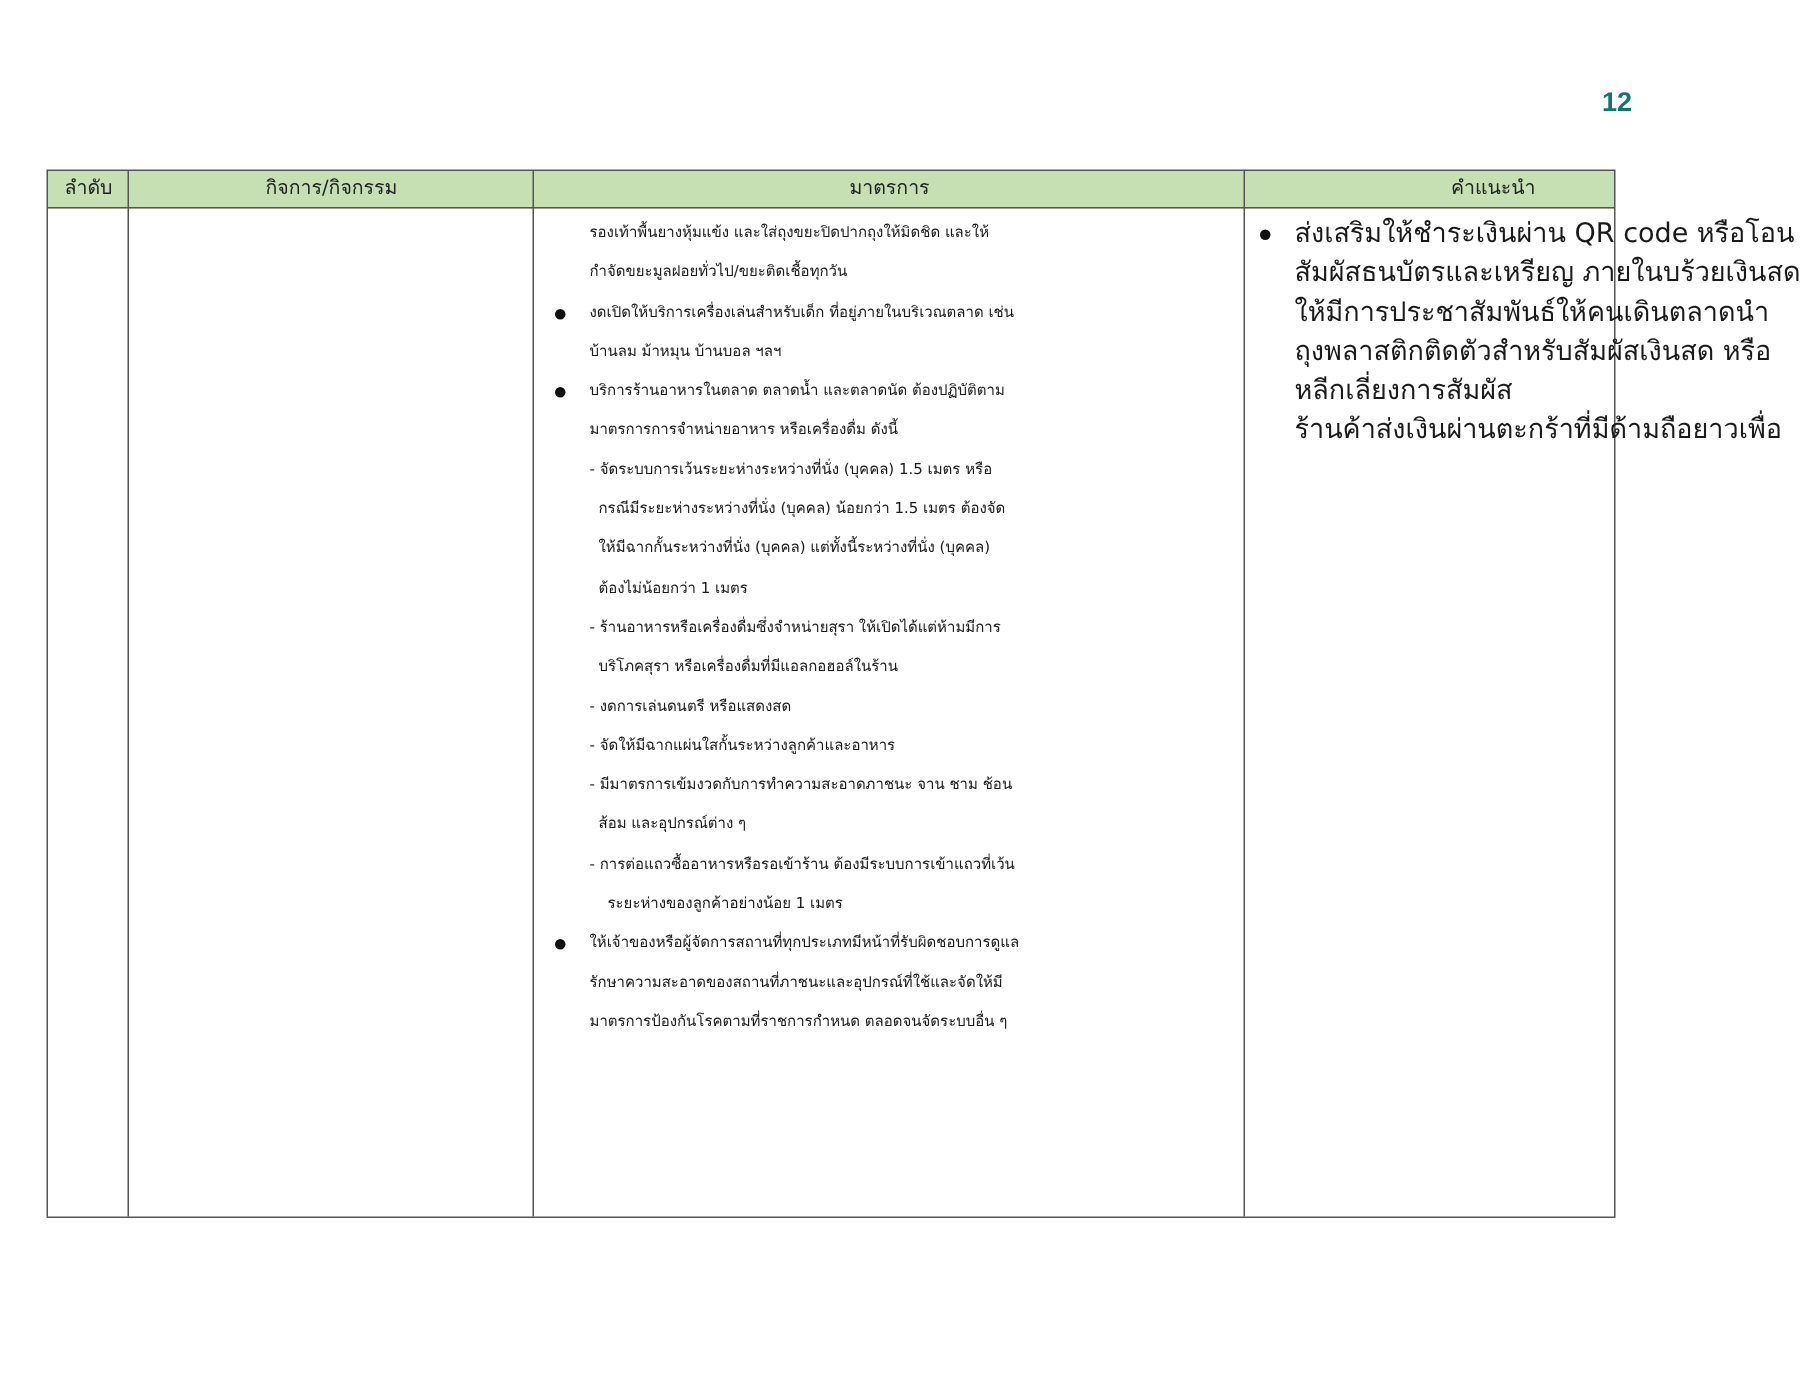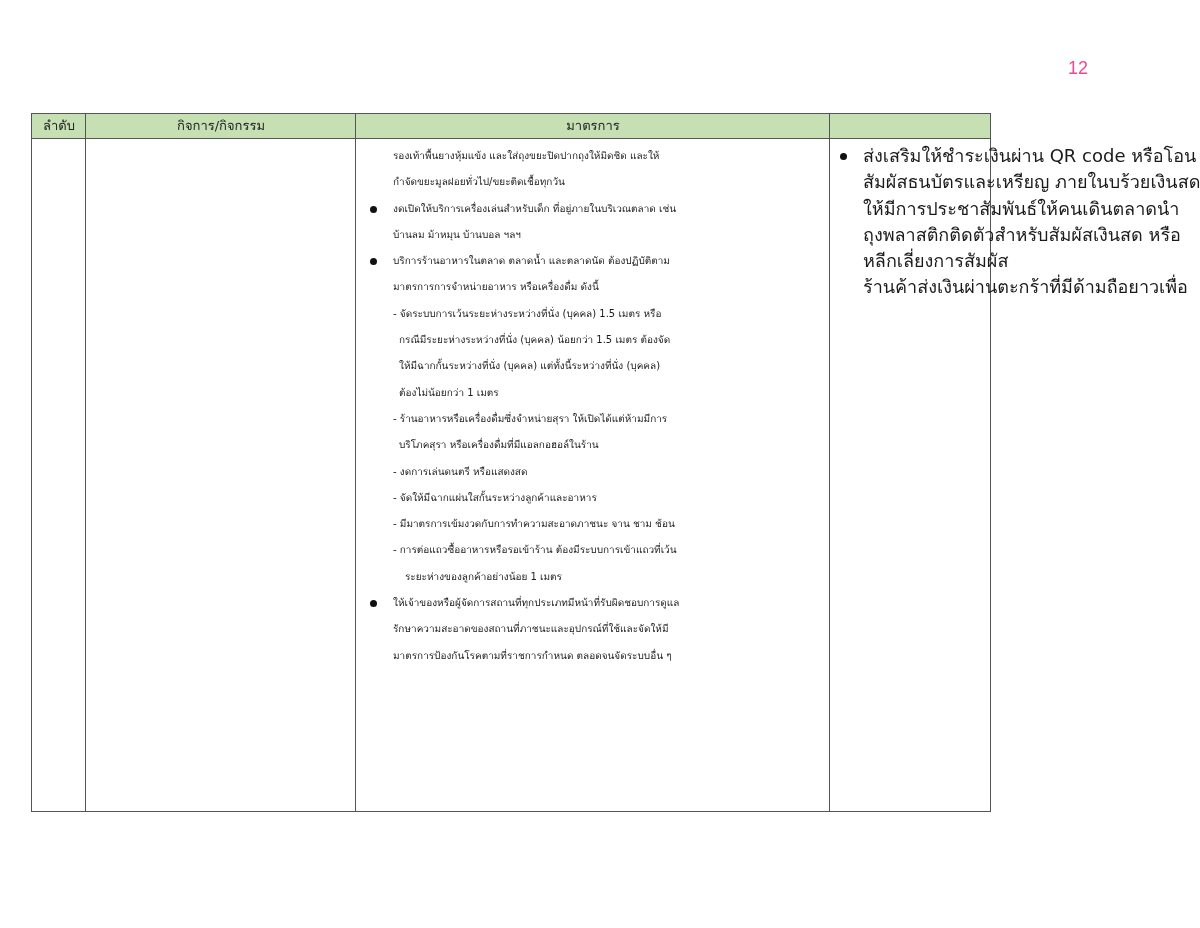--- a/index.html
+++ b/index.html
@@ -1,20 +1,20 @@
 <!DOCTYPE html>
 <html><head>
 <meta charset="utf-8">
 <style>
   html, body { margin: 0; padding: 0; background: #ffffff; }
   body { width: 1200px; height: 928px; position: relative; overflow: hidden;
          font-family: "DejaVu Sans", "Liberation Sans", sans-serif; color: #1a1a1a; }
   .page-number { position: absolute; left: 1068px; top: 58px; font-family: "Liberation Sans", sans-serif;
-                 font-weight: normal; font-size: 18px; color: #ec4899; }
-  .tbl { position: absolute; left: 31px; top: 113px; width: 960px; height: 699px;
+                 font-weight: bold; font-size: 18px; color: #0f766e; }
+  .tbl { position: absolute; left: 31px; top: 113px; width: 1046px; height: 699px;
          border: 1.5px solid #555; box-sizing: border-box; }
   .hdr { position: absolute; left: 0; top: 0; right: 0; height: 25px; background: #c6e0b4;
          border-bottom: 1.5px solid #555; box-sizing: border-box; }
   .hcell { position: absolute; top: 0; height: 24px; line-height: 24px; text-align: center;
            font-size: 13px; color: #222; }
   .vline { position: absolute; top: 0; bottom: 0; width: 0; border-left: 1.5px solid #555; }
   .cell { position: absolute; top: 25px; bottom: 0; box-sizing: border-box; }
   .measures { left: 324px; width: 474px; padding: 4px 8px 0 14px; font-size: 10px; line-height: 26.3px; }
   .advice { left: 798px; width: 333px; padding: 4px 10px 0 10px; font-size: 18px; line-height: 26.3px; }
   .line { white-space: nowrap; }
@@ -27,20 +27,21 @@
 </head>
 <body>
 
 <div class="page-number">12</div>
 
 <div class="tbl">
   <div class="hdr">
     <div class="hcell" style="left:0;width:54px">ลำดับ</div>
     <div class="hcell" style="left:54px;width:270px">กิจการ/กิจกรรม</div>
     <div class="hcell" style="left:324px;width:474px">มาตรการ</div>
+    <div class="hcell" style="left:798px;width:331px">คำแนะนำ</div>
   </div>
   <div class="vline" style="left:53px"></div>
   <div class="vline" style="left:323px"></div>
   <div class="vline" style="left:797px"></div>
 
   <div class="cell" style="left:0;width:54px"></div>
   <div class="cell" style="left:54px;width:270px"></div>
 
   <div class="cell measures">
     <div class="line ind1">รองเท้าพื้นยางหุ้มแข้ง และใส่ถุงขยะปิดปากถุงให้มิดชิด และให้</div>
@@ -67,20 +68,21 @@
       <div class="line ind2">บริโภคสุรา หรือเครื่องดื่มที่มีแอลกอฮอล์ในร้าน</div>
     </div>
     <div>
       <div class="line ind1">- งดการเล่นดนตรี หรือแสดงสด</div>
     </div>
     <div>
       <div class="line ind1">- จัดให้มีฉากแผ่นใสกั้นระหว่างลูกค้าและอาหาร</div>
     </div>
     <div>
       <div class="line ind1">- มีมาตรการเข้มงวดกับการทำความสะอาดภาชนะ จาน ชาม ช้อน</div>
+      <div class="line ind2">ส้อม และอุปกรณ์ต่าง ๆ</div>
     </div>
     <div>
       <div class="line ind1">- การต่อแถวซื้ออาหารหรือรอเข้าร้าน ต้องมีระบบการเข้าแถวที่เว้น</div>
       <div class="line ind3">ระยะห่างของลูกค้าอย่างน้อย 1 เมตร</div>
     </div>
 
     <div>
       <div class="bullet-row"><span class="bullet"></span><span>ให้เจ้าของหรือผู้จัดการสถานที่ทุกประเภทมีหน้าที่รับผิดชอบการดูแล</span></div>
       <div class="line ind1">รักษาความสะอาดของสถานที่ภาชนะและอุปกรณ์ที่ใช้และจัดให้มี</div>
       <div class="line ind1">มาตรการป้องกันโรคตามที่ราชการกำหนด ตลอดจนจัดระบบอื่น ๆ</div>

